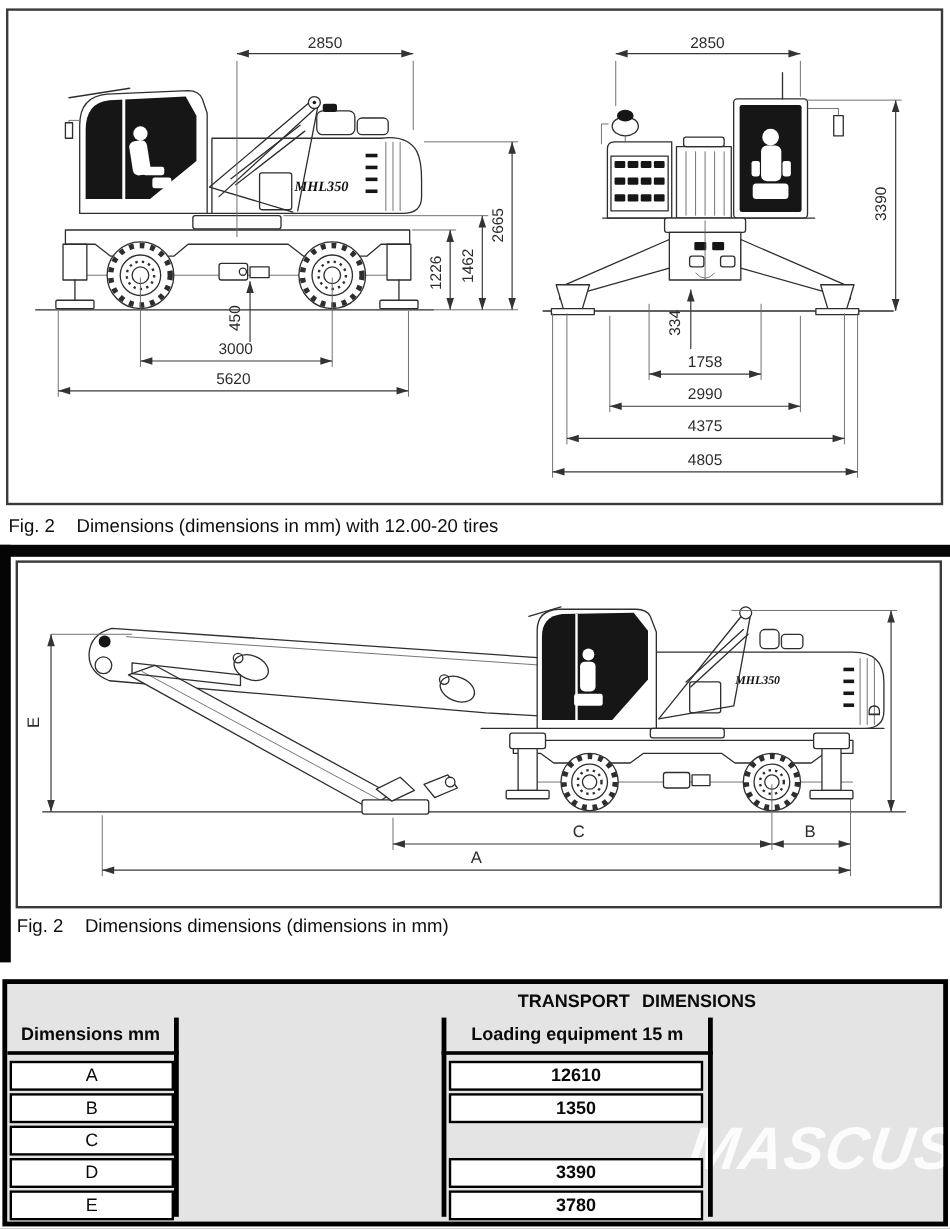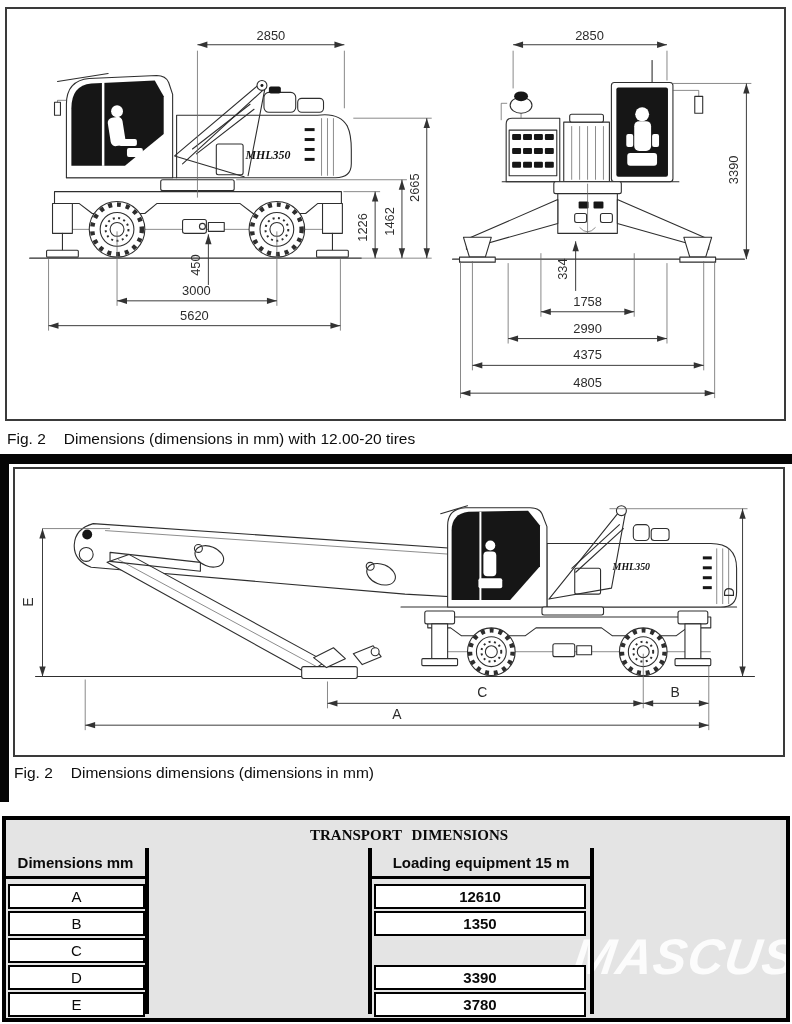--- a/index.html
+++ b/index.html
@@ -26,21 +26,21 @@
   .dt{font-family:"Liberation Sans",sans-serif;font-size:13px;fill:#2c2c2c;text-anchor:middle;}
   .dtl{font-family:"Liberation Sans",sans-serif;font-size:14px;fill:#2c2c2c;text-anchor:middle;}
   .mdl{font-family:"Liberation Serif",serif;font-style:italic;font-weight:bold;font-size:12px;fill:#101010;text-anchor:middle;}
   .tread{stroke:#2e2e2e;stroke-width:4.5;stroke-dasharray:4 5;fill:none;}
   .bolts{stroke:#2e2e2e;stroke-width:2;stroke-dasharray:2 3.5;fill:none;}
   .wht{fill:#fff;stroke:none;}
   
   .table-wrap{position:absolute;left:2px;top:816px;width:788px;height:206px;background:#e4e4e4;
               border:4px solid #000;box-sizing:border-box;overflow:hidden;}
   .t-title{position:absolute;left:304px;top:3px;width:320px;height:24px;line-height:24px;
-           text-align:left;font-weight:bold;font-size:15px;word-spacing:6px;color:#0a0a0a;font-family:Liberation Serif, serif;}
+           text-align:right;font-weight:bold;font-size:15px;word-spacing:6px;color:#0a0a0a;}
   .t-colhdr{position:absolute;top:30px;height:26px;line-height:26px;text-align:center;
             font-weight:bold;font-size:15px;color:#0a0a0a;}
   .t-colhdr.c1{left:0px;width:139px;}
   .t-colhdr.c2{left:366px;width:218px;}
   .vline{position:absolute;top:28px;width:4px;height:166px;background:#000;}
   .v1{left:139px;} .v2{left:362px;} .v3{left:584px;}
   .hline{position:absolute;top:56px;height:3px;background:#000;}
   .h1{left:0px;width:143px;} .h2{left:362px;width:226px;}
   .cell{position:absolute;height:25px;background:#fff;border:2px solid #000;box-sizing:border-box;
         text-align:center;font-size:15px;line-height:21px;color:#0a0a0a;}

